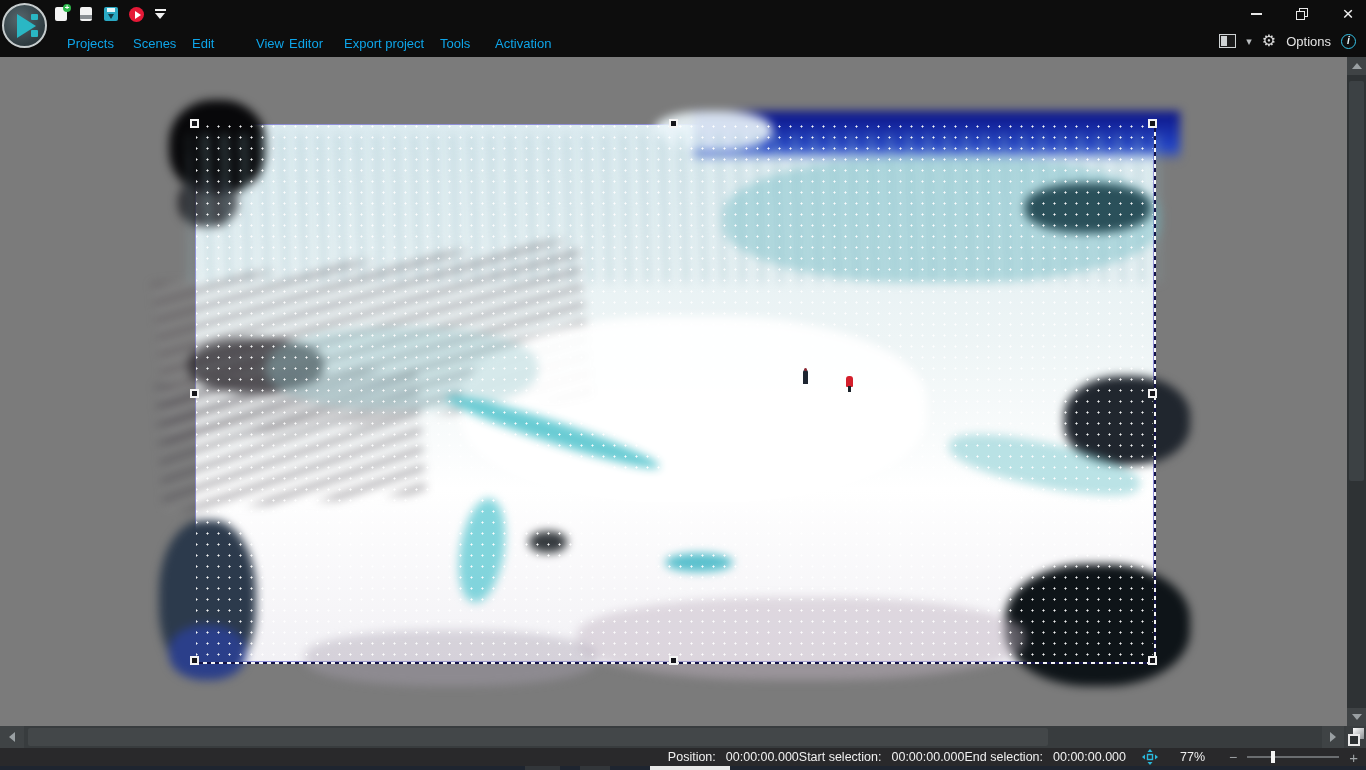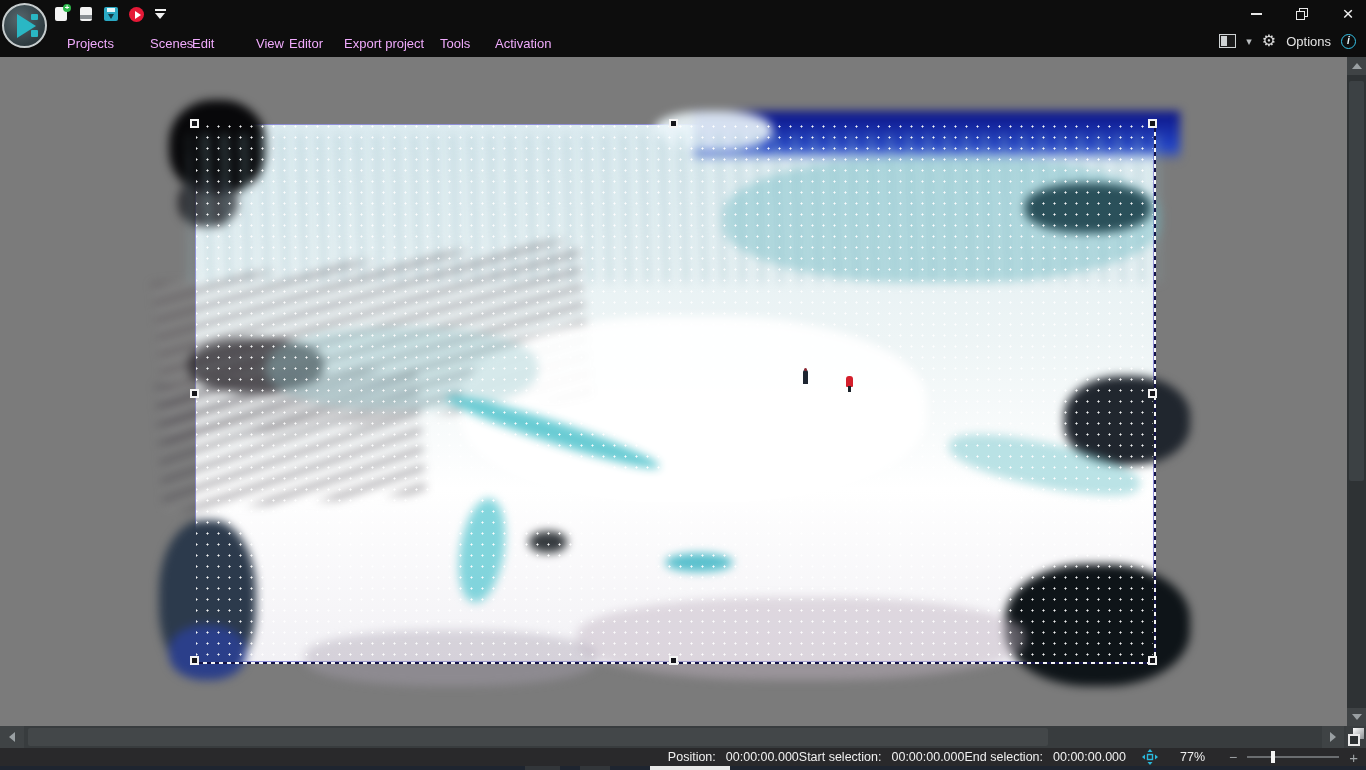--- a/index.html
+++ b/index.html
@@ -37,21 +37,21 @@
   #logo { position:absolute; left:2px; top:3px; width:45px; height:45px; border-radius:50%;
     background:radial-gradient(circle at 38% 35%, #56666c 0%, #2e3b40 70%);
     border:2.5px solid #c6cccd; box-shadow:0 0 0 2px #0d0d0d; z-index:5; }
   #logo .play { position:absolute; left:13px; top:9px; width:0; height:0;
     border-top:12px solid transparent; border-bottom:12px solid transparent; border-left:19px solid #2ab7c4; }
   #logo .sq1 { position:absolute; right:7px; top:9px; width:7px; height:6px; background:#2ab7c4; border-radius:1px; }
   #logo .sq2 { position:absolute; right:7px; bottom:9px; width:7px; height:7px; background:#2ab7c4; border-radius:1px; }
 
   
   #menubar { position:absolute; left:0; top:30px; width:1366px; height:27px; background:#0d0d0d; }
-  .menu-item { position:absolute; top:6px; color:#f0abfc; font-size:13px; cursor:default; white-space:nowrap; }
+  .menu-item { position:absolute; top:6px; color:#0ea5e9; font-size:13px; cursor:default; white-space:nowrap; }
 
   
   #topright { position:absolute; right:10px; top:33px; display:flex; align-items:center; gap:10px; }
   .layout-icon { width:17px; height:14px; border:1.5px solid #cfd3d4; position:relative; background:#1a1a1a; }
   .layout-icon .fill { position:absolute; left:1px; top:1px; bottom:1px; width:6px; background:#cfd3d4; }
   .chev { color:#b9bdbf; font-size:11px; }
   .gear { color:#d9d9d9; font-size:16px; line-height:16px; }
   .options-label { color:#e4e4e4; font-size:13px; }
   .info-icon { width:15px; height:15px; border-radius:50%; border:1.5px solid #35c3e8; color:#eaf8fd; font-size:10px; font-style:italic; font-weight:bold; text-align:center; line-height:12px; }
 
@@ -155,21 +155,21 @@
   </div>
 
   <div id="logo">
     <div class="play"></div>
     <div class="sq1"></div>
     <div class="sq2"></div>
   </div>
 
   <div id="menubar">
     <span class="menu-item" style="left:67px">Projects</span>
-    <span class="menu-item" style="left:150px">Scenes</span>
+    <span class="menu-item" style="left:133px">Scenes</span>
     <span class="menu-item" style="left:192px">Edit</span>
     <span class="menu-item" style="left:256px">View</span>
     <span class="menu-item" style="left:289px">Editor</span>
     <span class="menu-item" style="left:344px">Export project</span>
     <span class="menu-item" style="left:440px">Tools</span>
     <span class="menu-item" style="left:495px">Activation</span>
   </div>
 
   <div id="topright">
     <div class="layout-icon">

